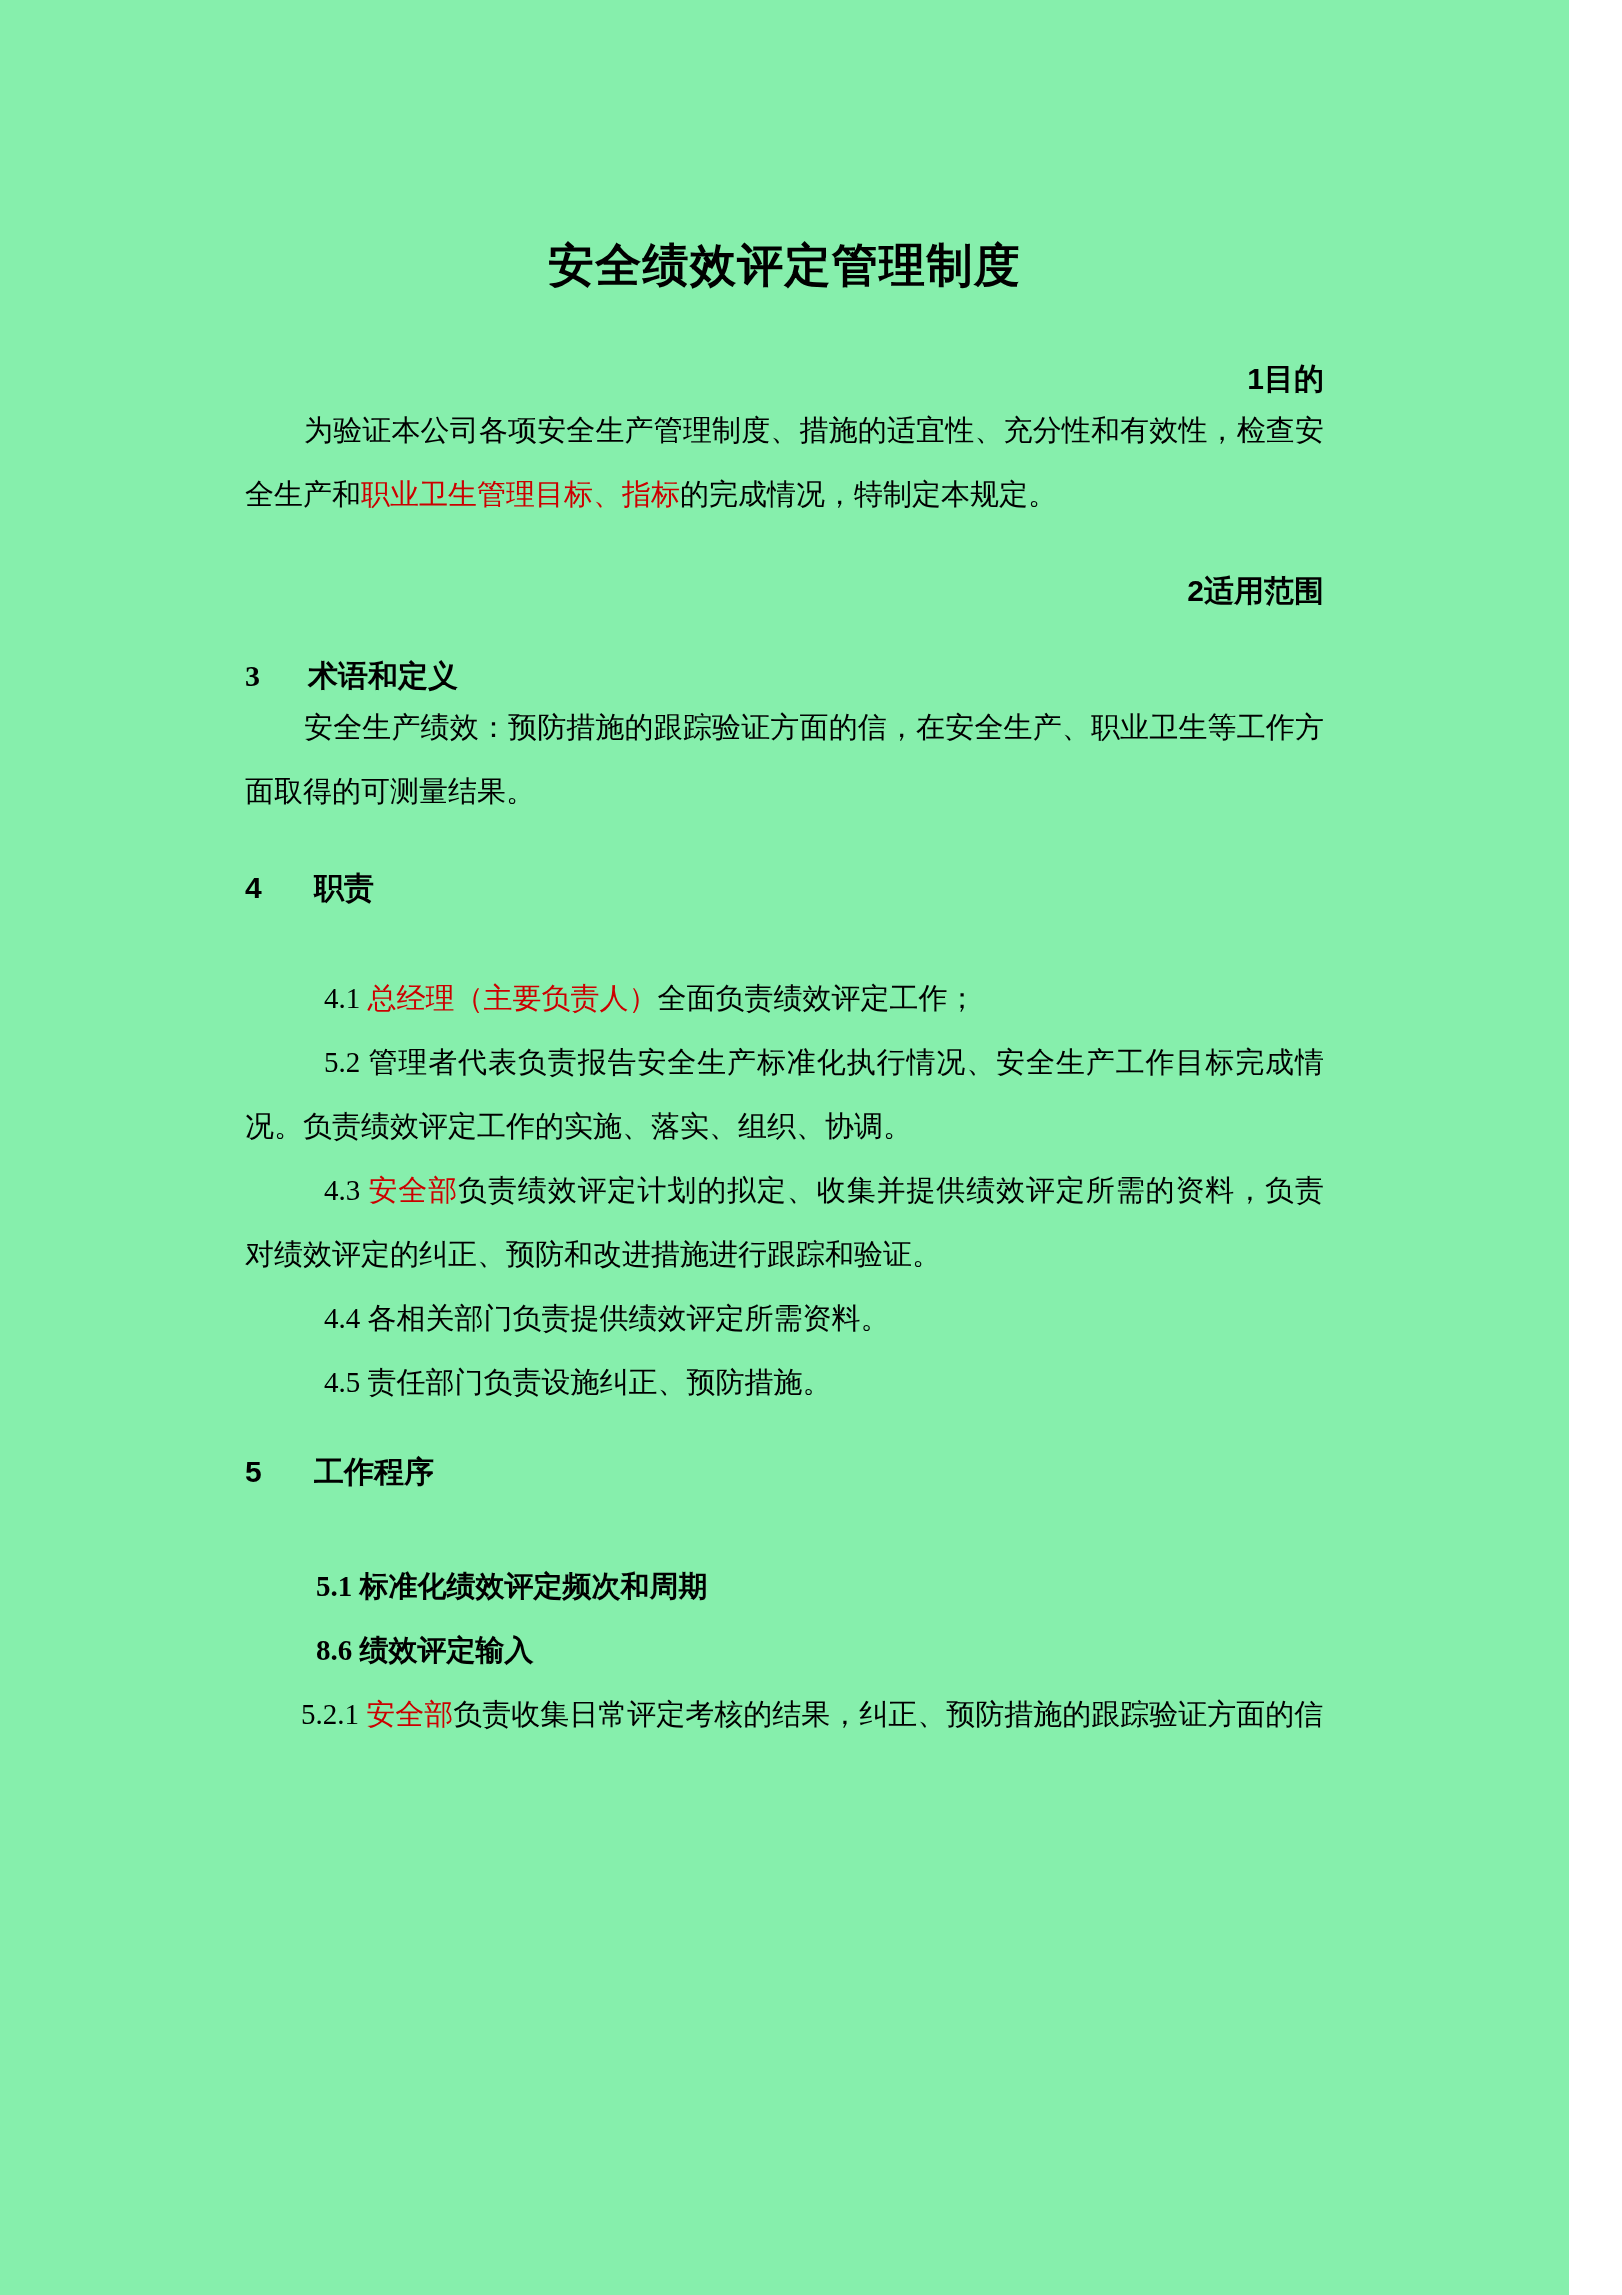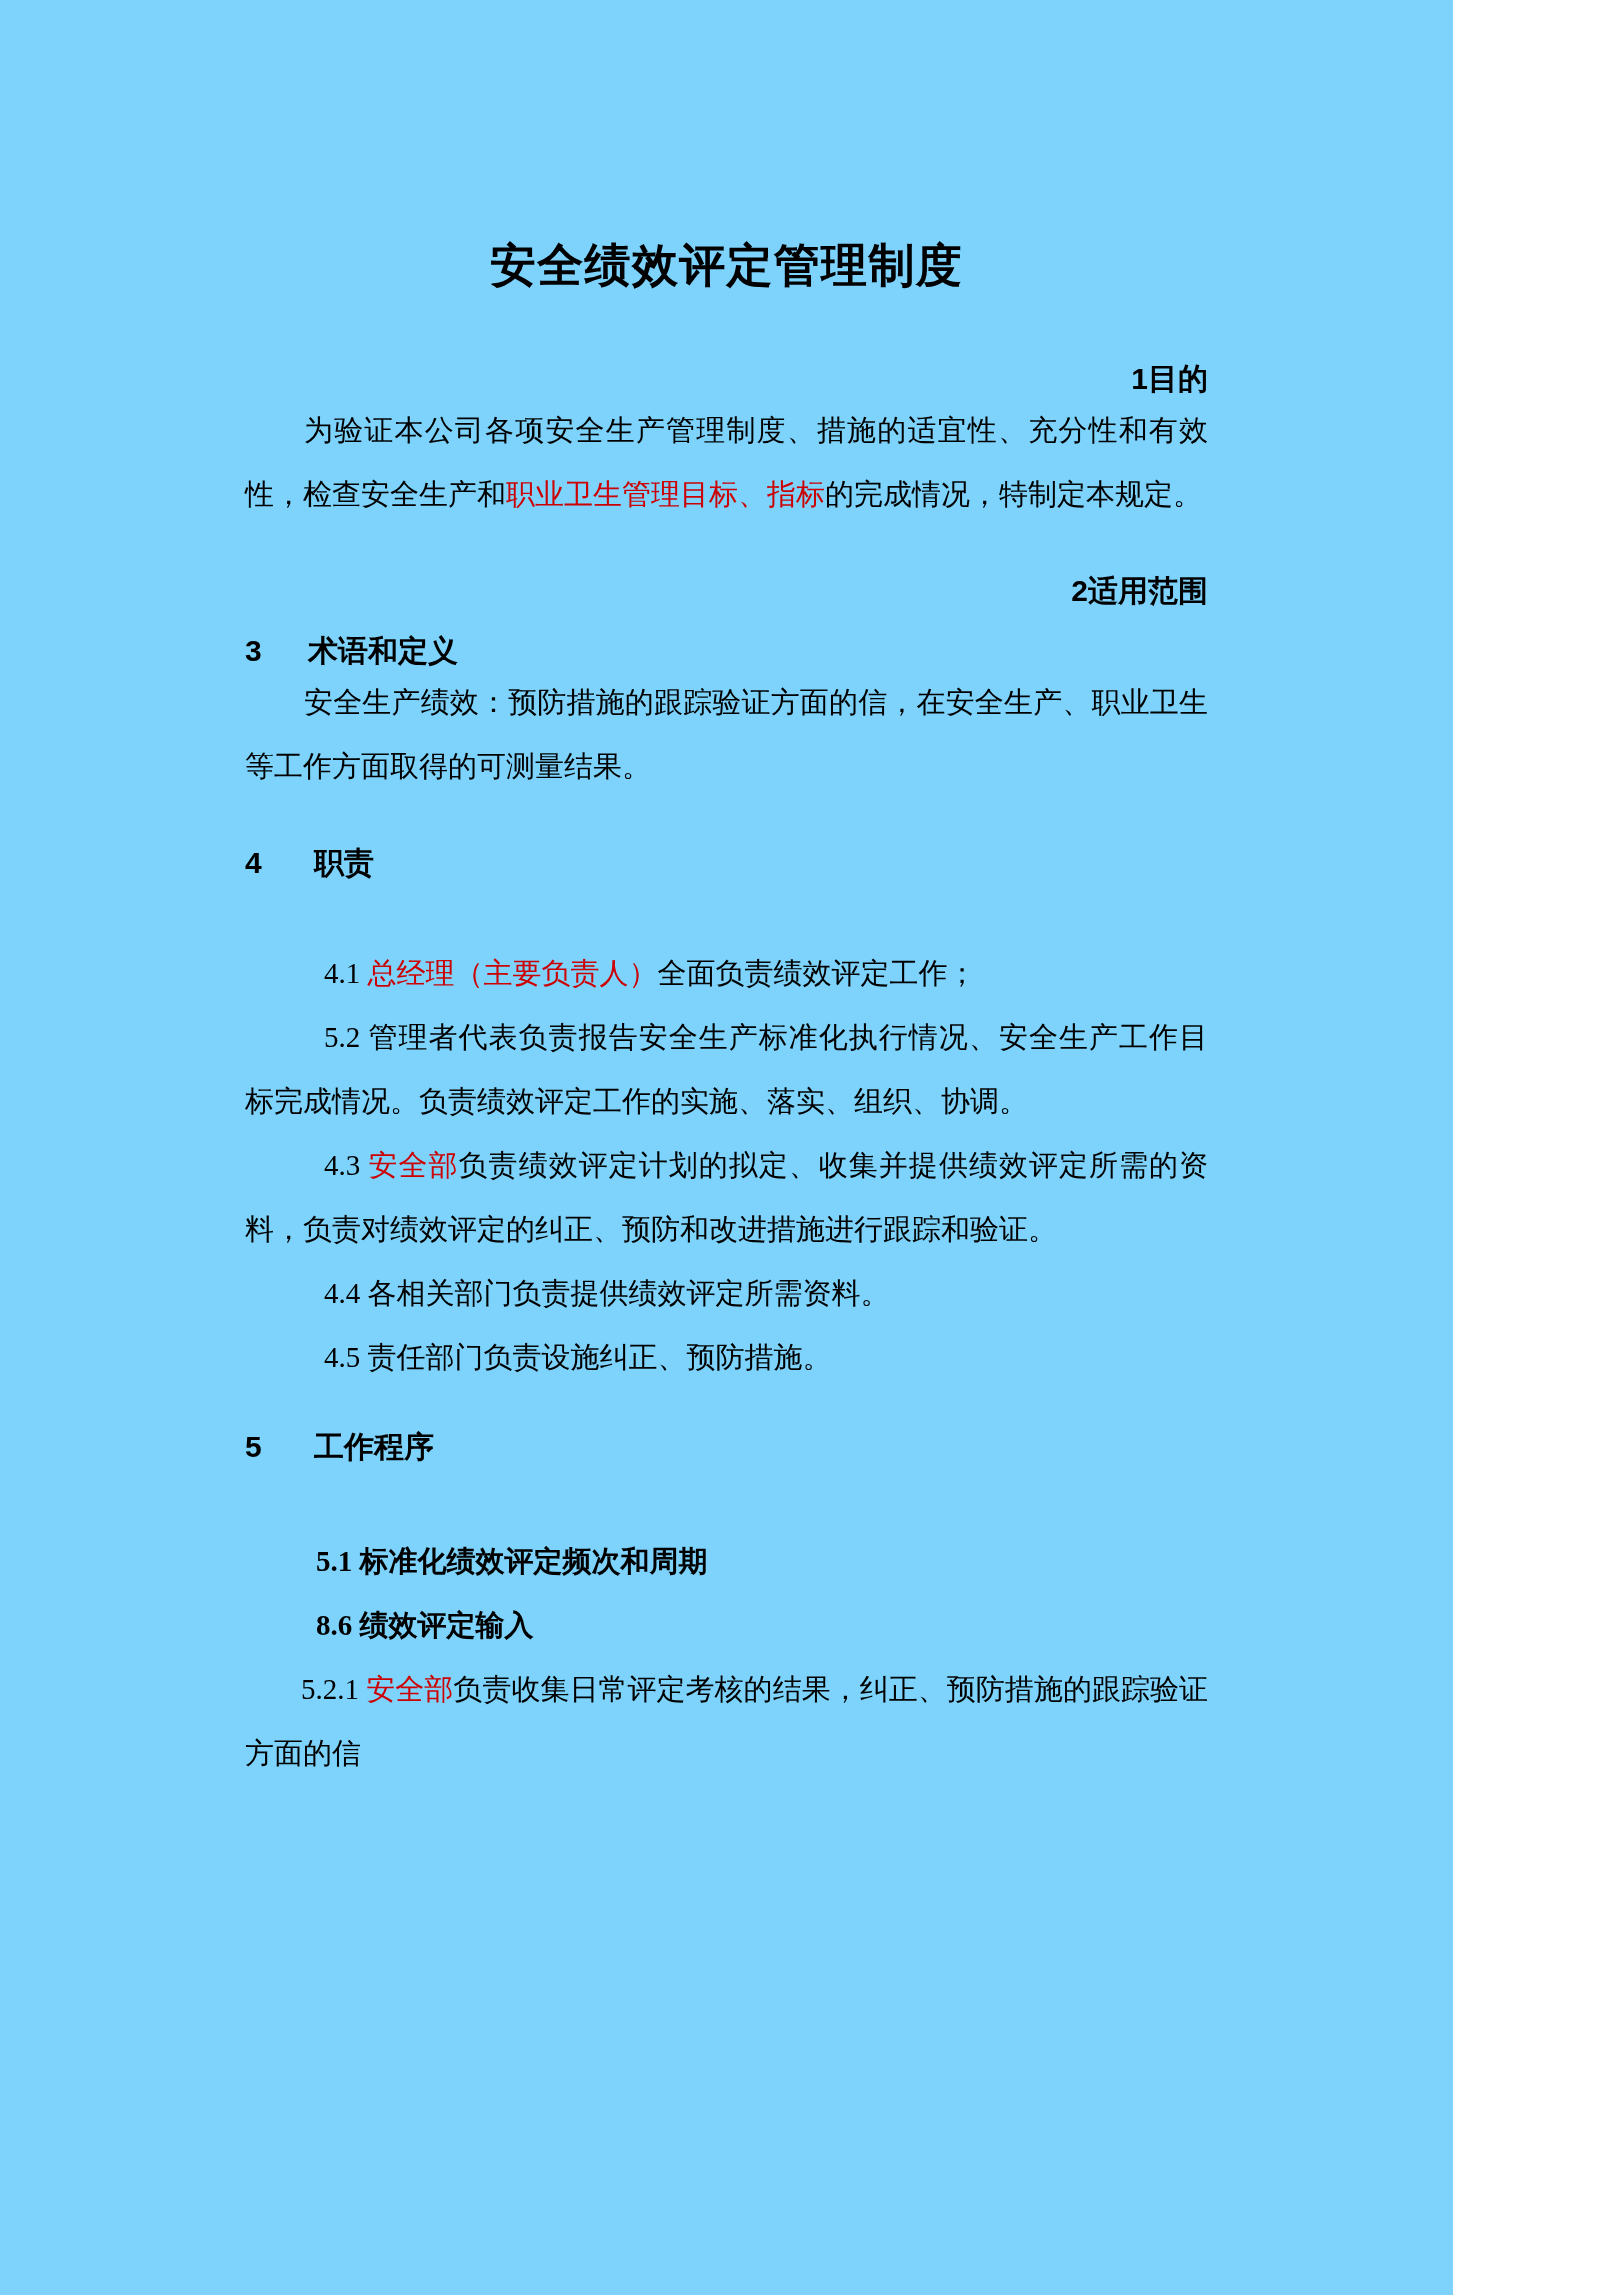--- a/index.html
+++ b/index.html
@@ -2,24 +2,24 @@
 <html style="font-size:10.5px"><head>
 <meta charset="utf-8">
 <style>
   html, body {
     margin: 0;
     padding: 0;
     background: #ffffff;
   }
   .page {
     position: relative;
-    width: 1453px;
+    width: 1569px;
     height: 2295px;
     box-sizing: border-box;
-    background: #7dd3fc;
+    background: #86efac;
     padding: 238px 245px 0 245px;
     overflow: hidden;
     color: #000000;
     font-family: "Liberation Serif", "DejaVu Serif", serif;
     font-size: 29px;
   }
   .doc-title {
     margin: 0;
     text-align: center;
     font-family: "Liberation Sans", "DejaVu Sans", sans-serif;
@@ -38,21 +38,21 @@
   }
   .h-num { display: inline-block; }
   .t54  .h-num { width: 35px; }
   .t81  .h-num { width: 53px; }
   .t96  .h-num { width: 63px; }
   .t105 .h-num { width: 69px; }
   .h-s1   { margin-top: 68px; text-align: right; }
   .p-s1   { margin-top: 58px; }
   .h-s2   { margin-top: 46px; text-align: right; }
   .p-s2   { margin-top: 52px; }
-  .h-s3   { margin-top: 22px; }
+  .h-s3   { margin-top: 47px; font-family: Liberation Serif, serif; }
   .p-s3   { margin-top: 58px; }
   .h-s4   { margin-top: 46px; }
   .items  { margin-top: 59px; }
   .h-s5   { margin-top: 39px; }
   .subsec { margin-top: 63px; }
   .para {
     margin: 0;
     line-height: 64px;
     text-align: justify;
     text-justify: inter-ideograph;

